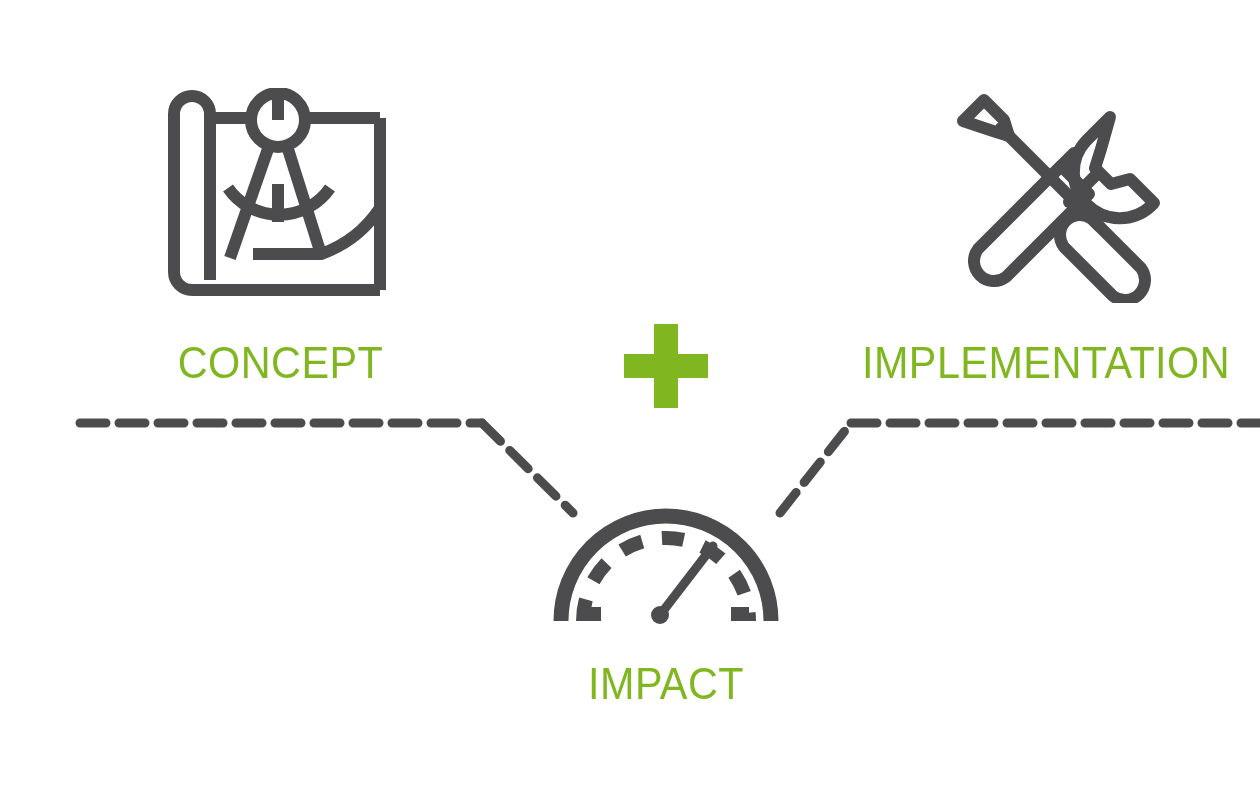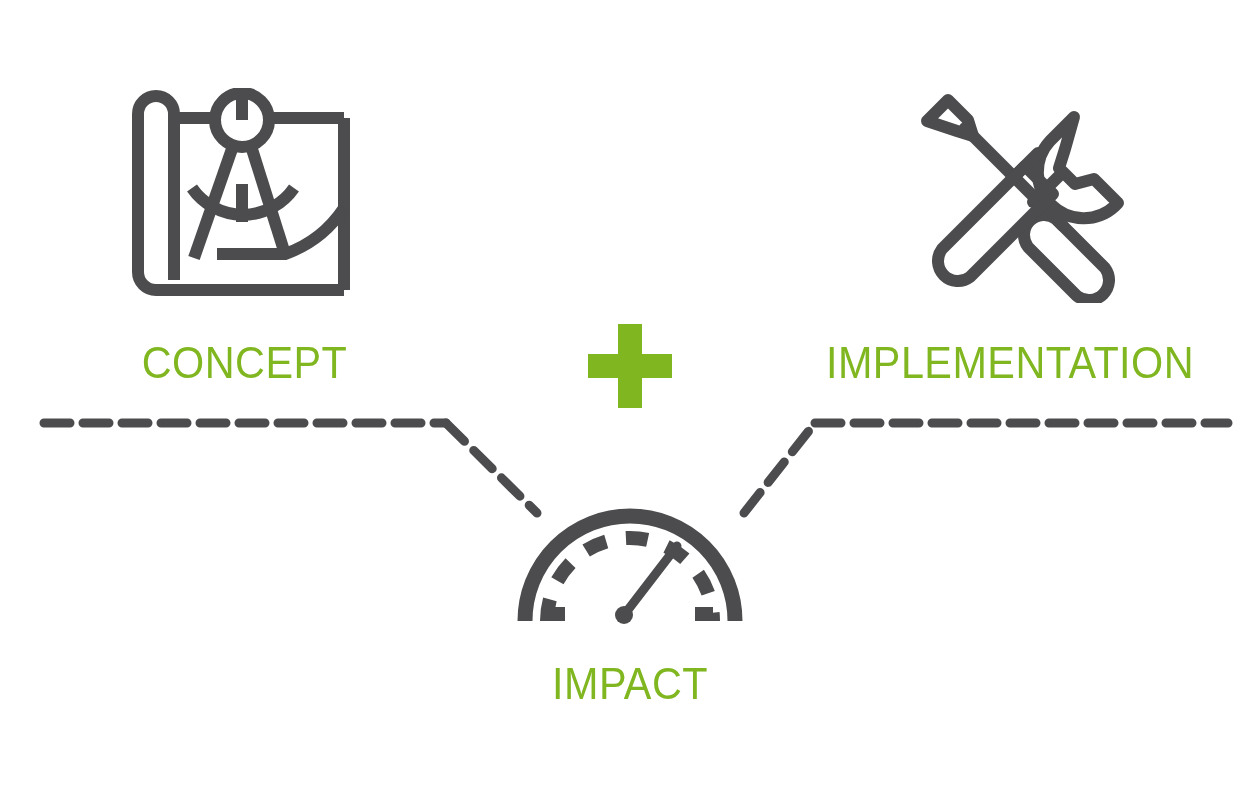--- a/index.html
+++ b/index.html
@@ -12,20 +12,21 @@
     font-family: "Liberation Sans", "DejaVu Sans", sans-serif;
     width: 1260px;
     height: 800px;
     overflow: hidden;
   }
   #canvas {
     position: relative;
     width: 1047px;
     height: 800px;
     background: #ffffff;
+    margin-left: 36px;
   }
   .layer {
     position: absolute;
     left: 0;
     top: 0;
     width: 1260px;
     height: 800px;
   }
   .label {
     position: absolute;

